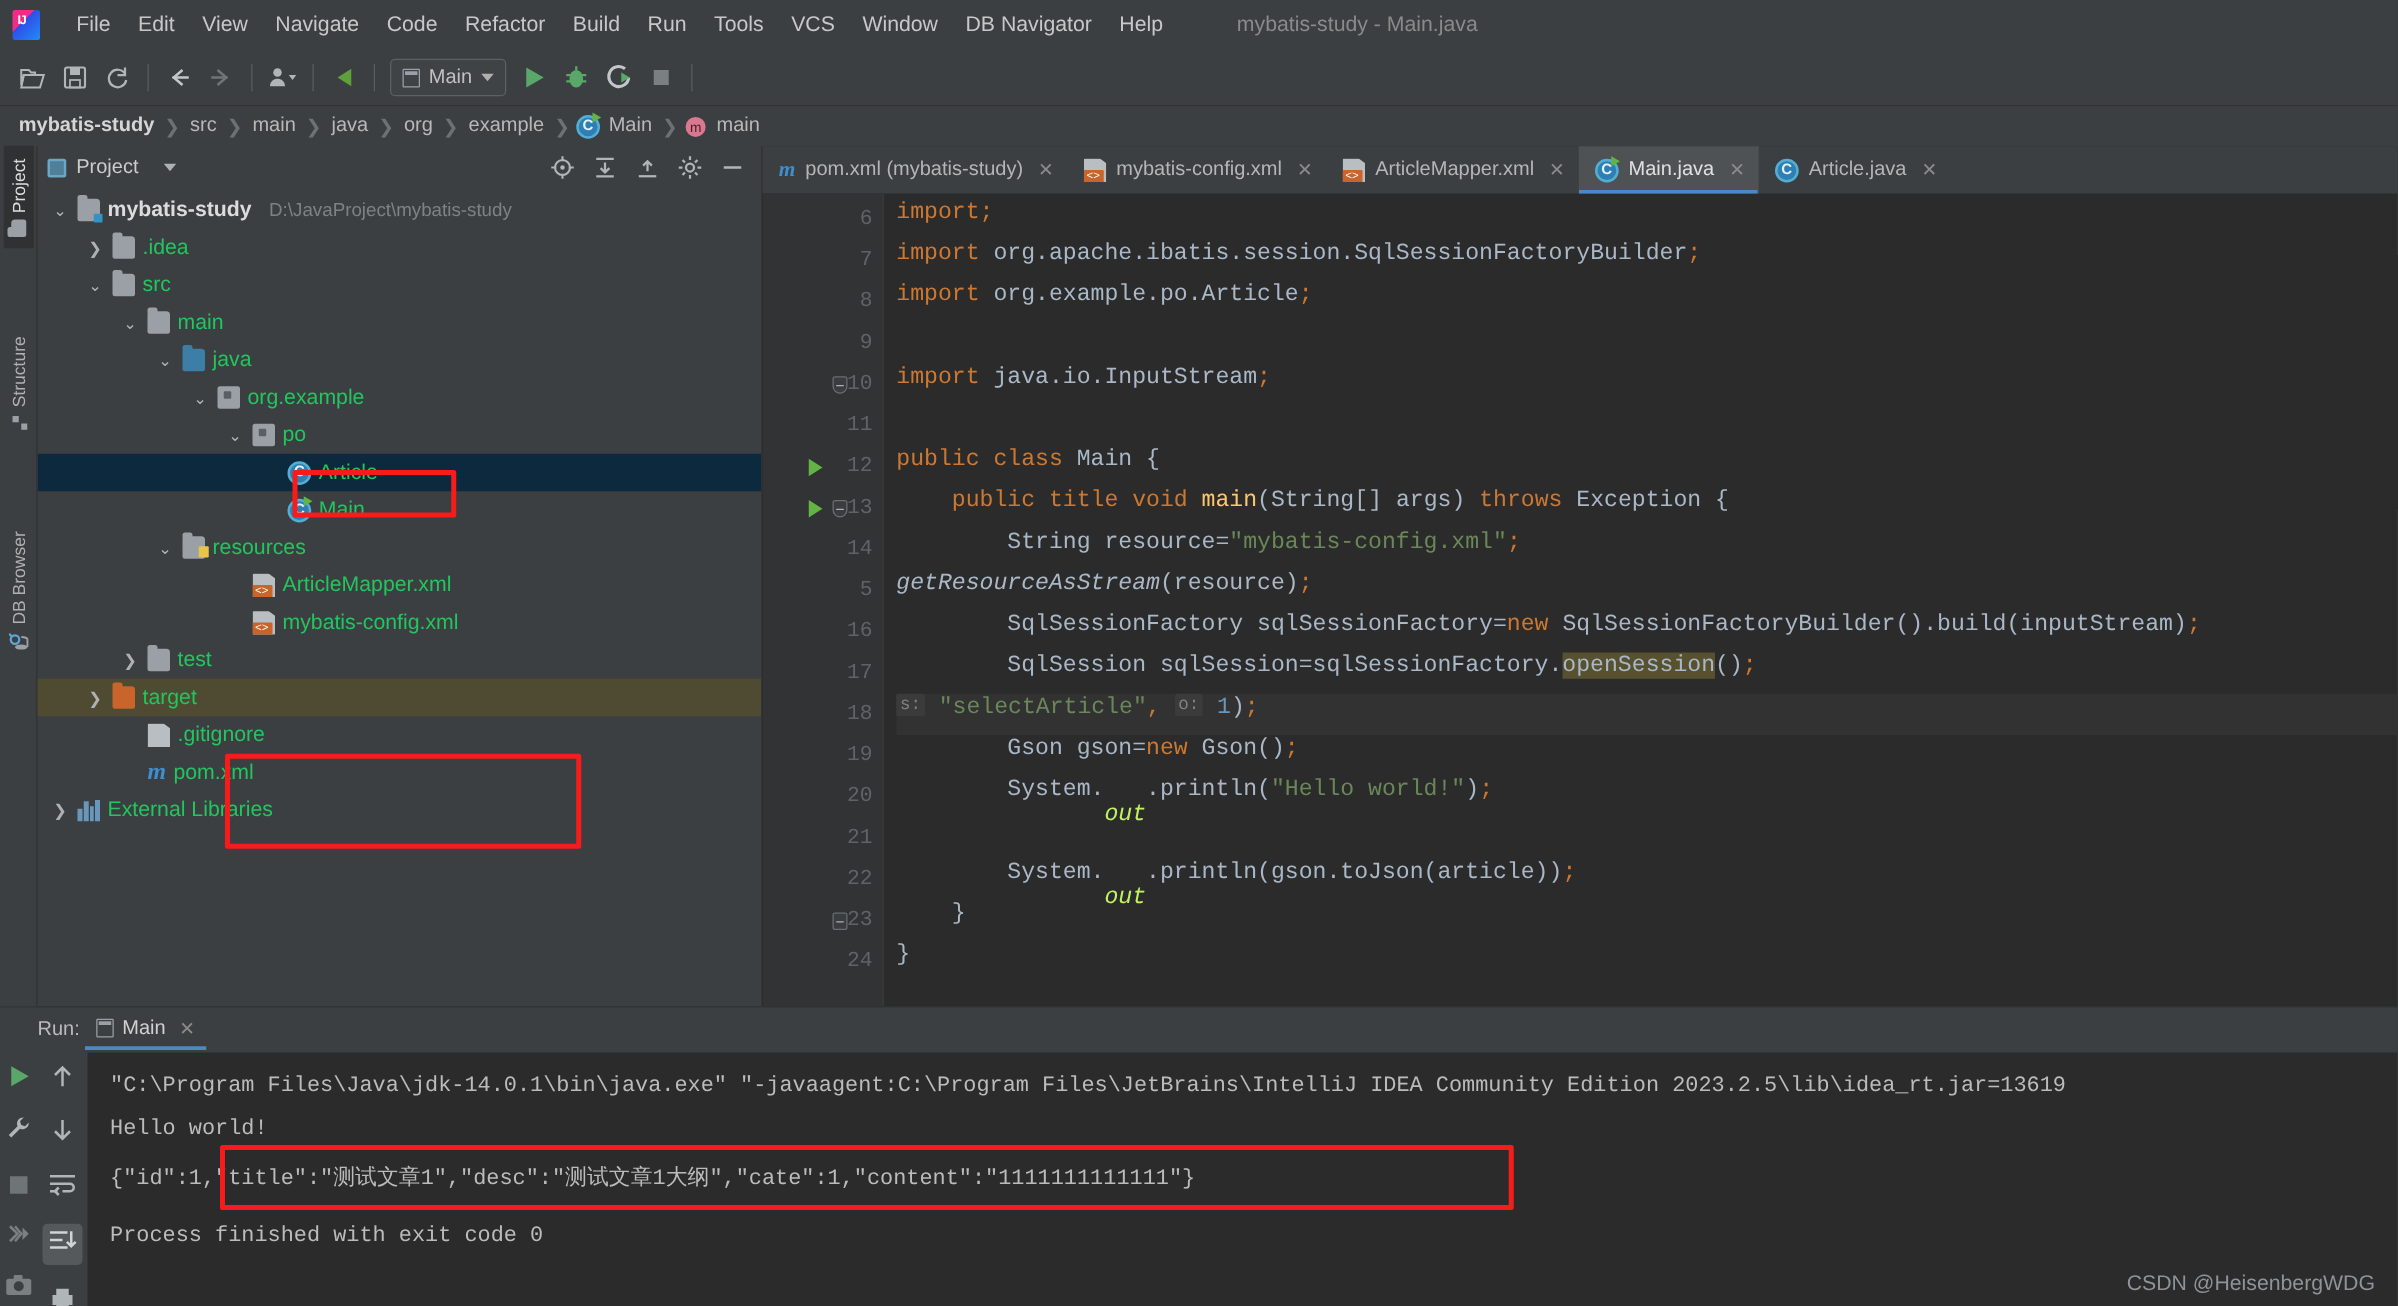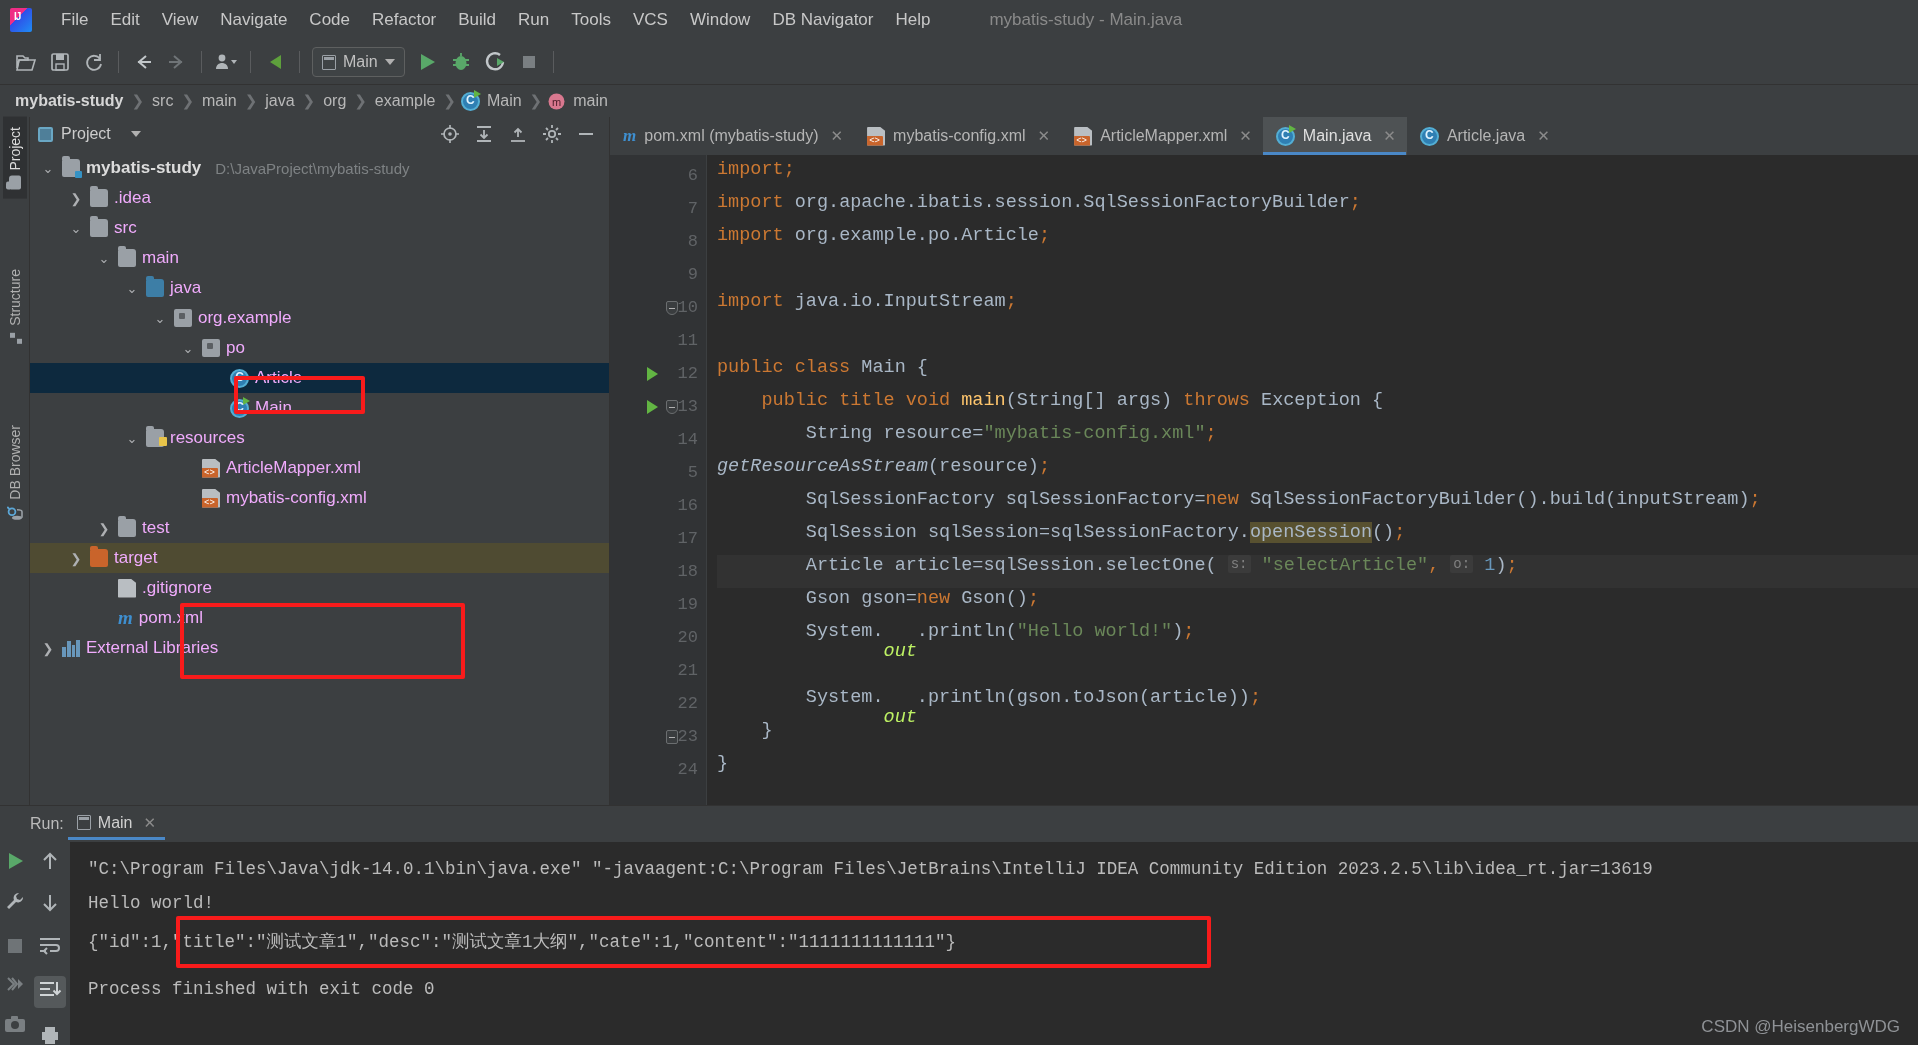--- a/index.html
+++ b/index.html
@@ -96,21 +96,21 @@
   .pp-act { width: 22px; height: 22px; display:flex; align-items:center; justify-content:center; }
 
   .tree { flex: 1; overflow: hidden; padding-top: 2px; font-size: 17px; position: relative; }
   .trow {
     display: flex; align-items: center; height: 30px; padding-left: 8px; white-space: nowrap;
     cursor: default; gap: 6px;
   }
   .trow.selected { background: #0d293e; }
   .trow.target-hl { background: #4f4b32; }
   .twist { width: 16px; display:flex; align-items:center; justify-content:center; color:#aeb0b3; font-size: 13px; flex:none;}
-  .tlabel { color: #f0abfc; }
+  .tlabel { color: #22c55e; }
   .tlabel.bold { font-weight: bold; color: #dcdcdc; }
   .tpath { color: #7e8284; font-size: 15px; margin-left: 8px; }
 
   .ico { width: 18px; height: 18px; flex: none; display:inline-block; position: relative; }
   
   .fold-gray { background:#9aa0a6; border-radius:2px 3px 2px 2px; }
   .fold-gray::before{content:"";position:absolute;left:0;top:-3px;width:8px;height:4px;background:#9aa0a6;border-radius:2px 2px 0 0;}
   .fold-blue { background:#3d7ea6; border-radius:2px 3px 2px 2px; }
   .fold-blue::before{content:"";position:absolute;left:0;top:-3px;width:8px;height:4px;background:#3d7ea6;border-radius:2px 2px 0 0;}
   .fold-orange { background:#c9642b; border-radius:2px 3px 2px 2px; }
@@ -609,21 +609,21 @@
           <div class="cl"><span class="kw">import</span><span class="id"> org.example.po.Article</span><span class="semi">;</span></div>
           <div class="cl"></div>
           <div class="cl"><span class="kw">import</span><span class="id"> java.io.InputStream</span><span class="semi">;</span></div>
           <div class="cl"></div>
           <div class="cl"><span class="kw">public class </span><span class="id">Main {</span></div>
           <div class="cl"><span class="id">    </span><span class="kw">public title void </span><span class="fn">main</span><span class="id">(String[] args) </span><span class="kw">throws </span><span class="id">Exception {</span></div>
           <div class="cl"><span class="id">        String resource=</span><span class="str">"mybatis-config.xml"</span><span class="semi">;</span></div>
           <div class="cl"><span class="mth-it">getResourceAsStream</span><span class="id">(resource)</span><span class="semi">;</span></div>
           <div class="cl"><span class="id">        SqlSessionFactory sqlSessionFactory=</span><span class="kw">new </span><span class="id">SqlSessionFactoryBuilder().build(inputStream)</span><span class="semi">;</span></div>
           <div class="cl"><span class="id">        SqlSession sqlSession=sqlSessionFactory.</span><span class="id sel-token">openSession</span><span class="id">()</span><span class="semi">;</span></div>
-          <div class="cl hl"><span class="id">        Article article=sqlSession.selectOne( </span><span class="hint">s:</span><span class="str"> "selectArticle"</span><span class="semi">,</span><span class="id"> </span><span class="hint">o:</span><span class="num"> 1</span><span class="id">)</span><span class="semi">;</span></div>
+          <div class="cl hl"><span class="hint">s:</span><span class="str"> "selectArticle"</span><span class="semi">,</span><span class="id"> </span><span class="hint">o:</span><span class="num"> 1</span><span class="id">)</span><span class="semi">;</span></div>
           <div class="cl"><span class="id">        Gson gson=</span><span class="kw">new </span><span class="id">Gson()</span><span class="semi">;</span></div>
           <div class="cl"><span class="id">        System.</span><span class="stc">out</span><span class="id">.println(</span><span class="str">"Hello world!"</span><span class="id">)</span><span class="semi">;</span></div>
           <div class="cl"></div>
           <div class="cl"><span class="id">        System.</span><span class="stc">out</span><span class="id">.println(gson.toJson(article))</span><span class="semi">;</span></div>
           <div class="cl"><span class="id">    }</span></div>
           <div class="cl"><span class="id">}</span></div>
         </div>
       </div>
     </div>
   </div>

